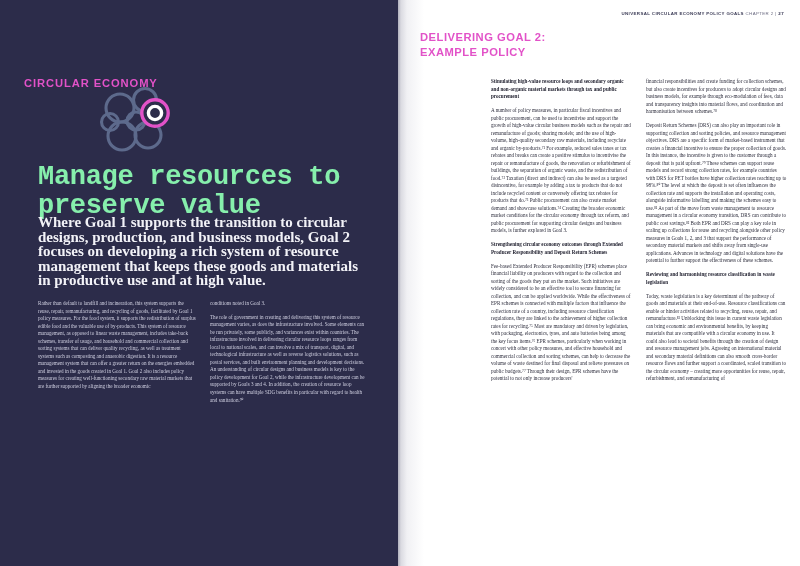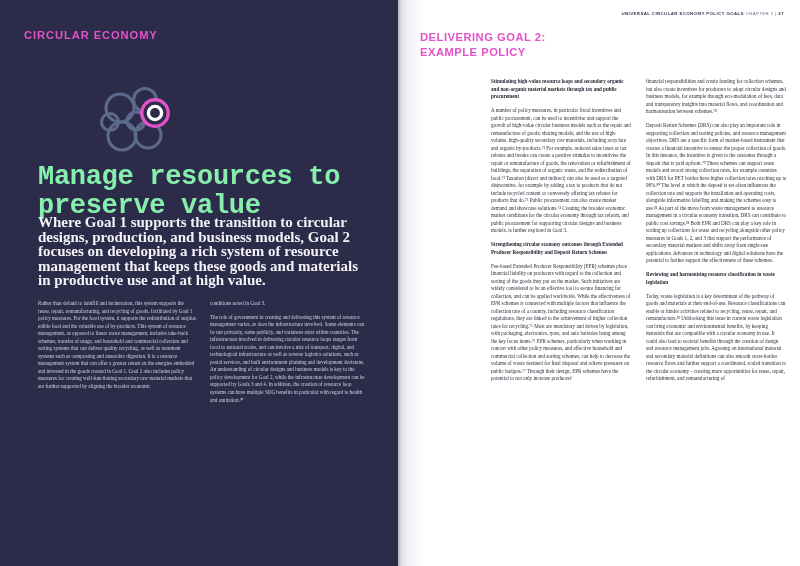--- a/index.html
+++ b/index.html
@@ -36,21 +36,21 @@
     left: 24px;
     top: 28px;
     color: #e252c8;
     font-family: "Liberation Sans", sans-serif;
     font-weight: bold;
     font-size: 11.2px;
     letter-spacing: 0.9px;
     line-height: 15px;
     text-transform: uppercase;
   }
-  .eyebrow div { white-space: nowrap; }
+  .eyebrow div { white-space: nowrap; margin-top: 48px; }
 
   .goal-mark {
     position: absolute;
     left: 96px;
     top: 86px;
     width: 92px;
     height: 76px;
   }
 
   .big-title {

